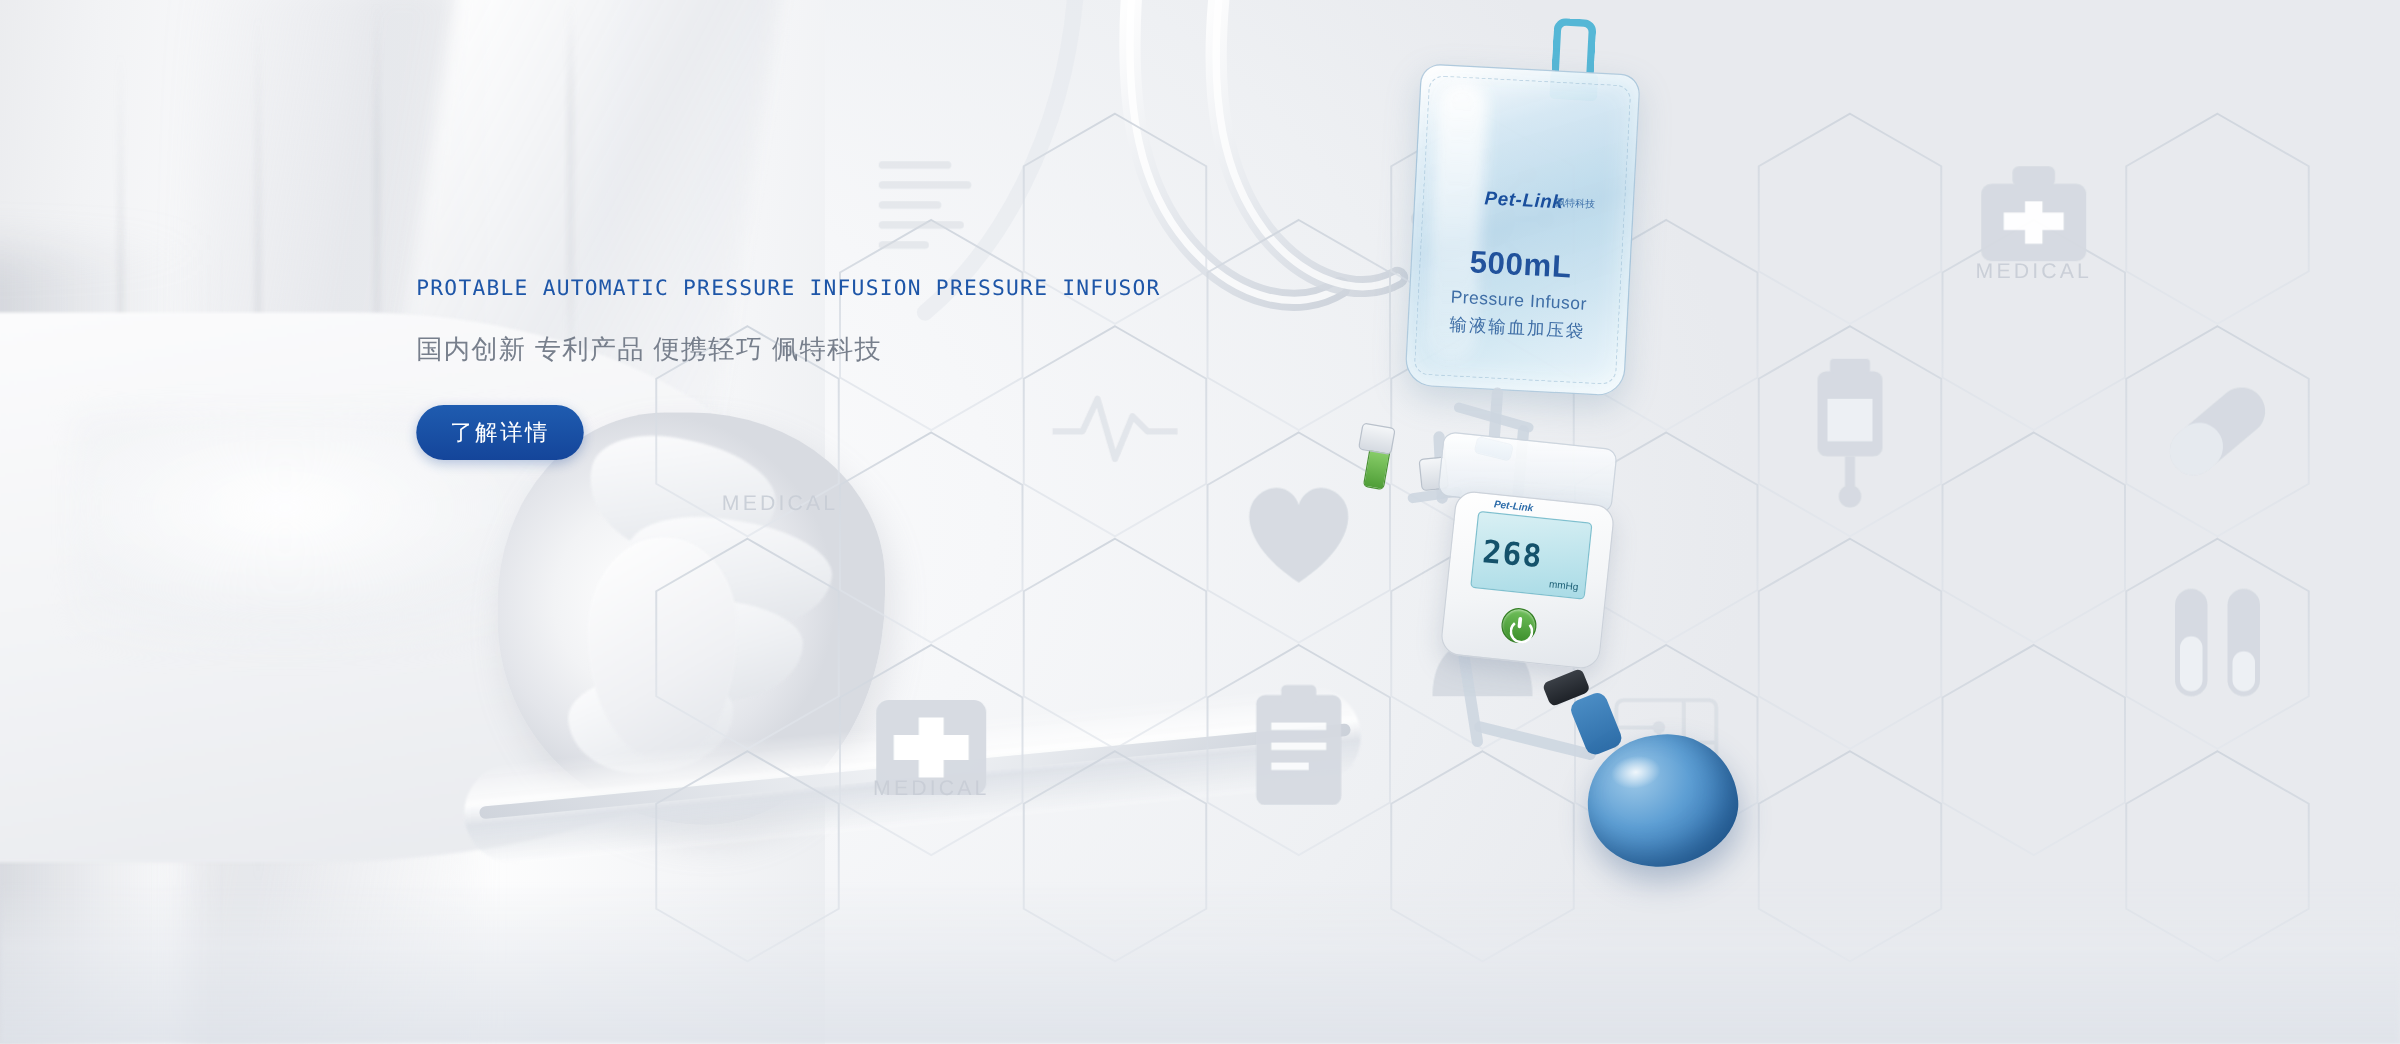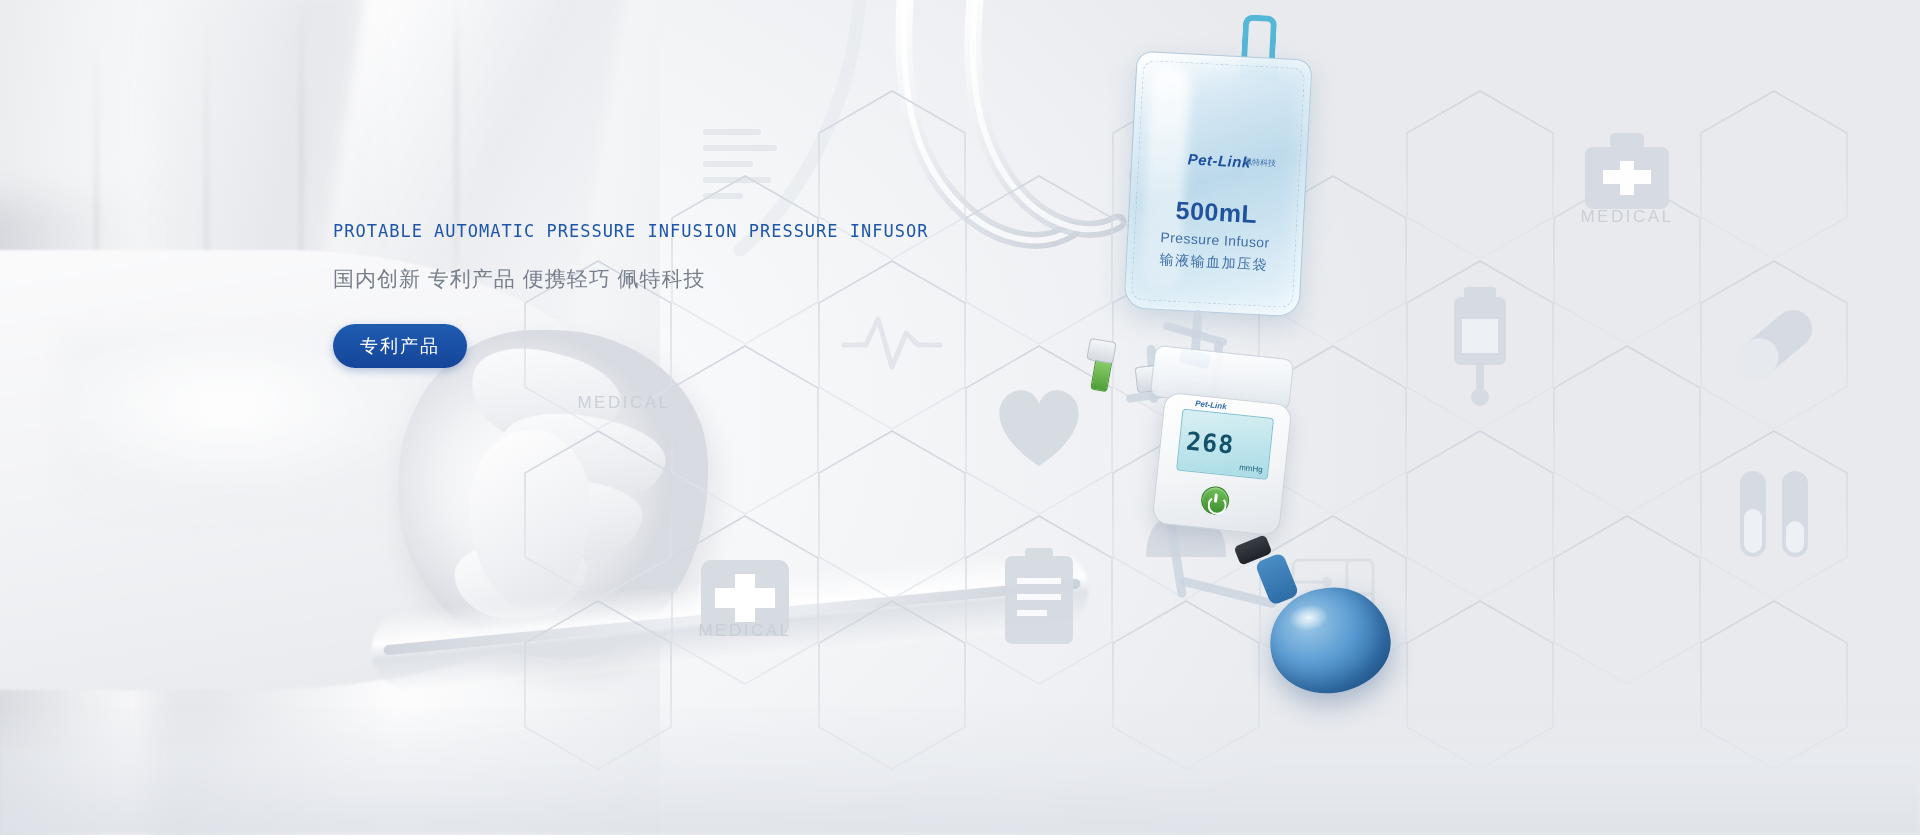--- a/index.html
+++ b/index.html
@@ -487,21 +487,21 @@
     <g fill="#c9ced6" font-family="Liberation Sans, sans-serif" font-size="17" letter-spacing="2.5" text-anchor="middle" opacity=".95">
       <text x="1627" y="222">MEDICAL</text>
       <text x="624" y="408">MEDICAL</text>
       <text x="745" y="636">MEDICAL</text>
     </g>
   </svg>
 
   <div class="textblock">
     <div class="subtitle">PROTABLE AUTOMATIC PRESSURE INFUSION PRESSURE INFUSOR</div>
     <div class="tagline">国内创新  专利产品  便携轻巧  佩特科技</div>
-    <button class="cta">专利产品</button>
+    <button class="cta">了解详情</button>
   </div>
 
   <div class="product">
 
     <div class="bag-hanger"></div>
     <div class="bag-hanger-tab"></div>
 
     <div class="bag">
       <div class="bag-seam"></div>
       <div class="bag-gloss"></div>

